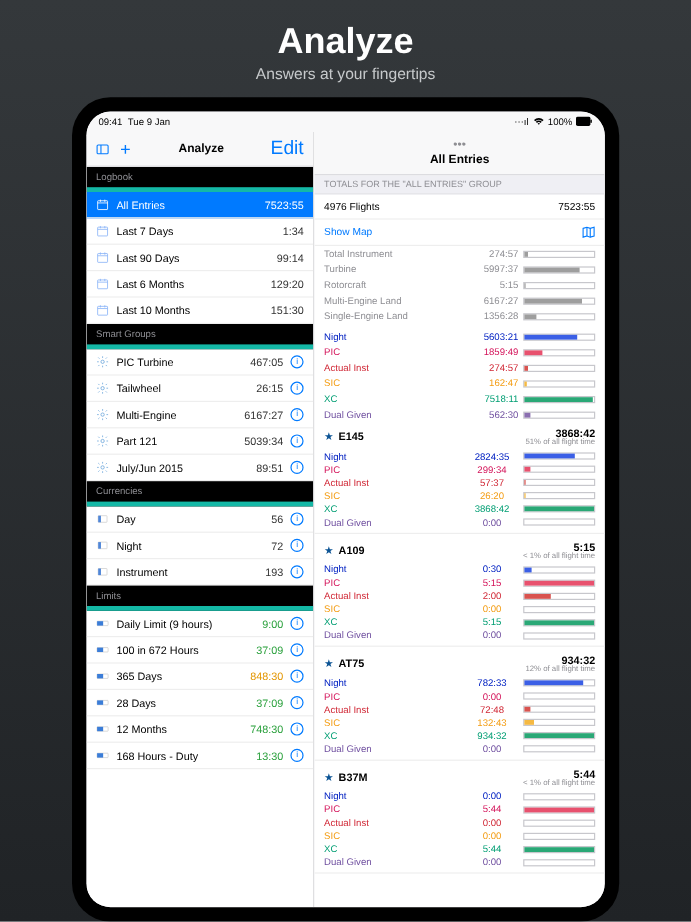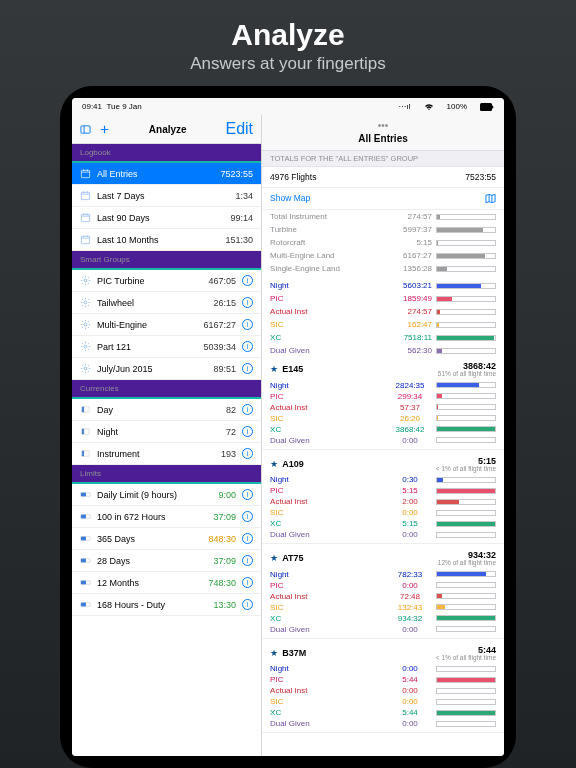--- a/index.html
+++ b/index.html
@@ -1,32 +1,32 @@
 <!DOCTYPE html>
 <html><head>
 <meta charset="utf-8">
 <style>
 *{margin:0;padding:0;box-sizing:border-box;font-family:-apple-system,Helvetica,Arial,sans-serif}
 body{width:576px;height:768px;background:linear-gradient(180deg,#34383b,#202326);display:flex;flex-direction:column;overflow:hidden}
 .promo{text-align:center;padding:18px 0 12px}
 .promo h1{color:#fff;font-size:30px;font-weight:600}
-.promo p{color:#c6c9cb;font-size:17px;margin-top:2px}
+.promo p{color:#c6c9cb;font-size:13px;margin-top:2px}
 .device{flex:1;margin:0 60px 0;background:#000;border-radius:32px;padding:12px;overflow:hidden}
-.screen{background:#f2f2f7;height:100%;border-radius:4px;overflow:hidden;display:flex;flex-direction:column}
+.screen{background:#f2f2f7;height:100%;border-radius:20px;overflow:hidden;display:flex;flex-direction:column}
 .statusbar{display:flex;justify-content:space-between;align-items:center;padding:4px 10px;font-size:8px;background:#f8f8f9}
-.status-right{display:flex;align-items:flex-end;gap:13px}
+.status-right{display:flex;align-items:flex-start;gap:3px}
 .statusbar svg{vertical-align:middle}
 .panes{flex:1;display:flex;overflow:hidden}
 .left{width:44%;border-right:1px solid #d7d7da;background:#fff;overflow-y:auto;font-size:9px}
 .right{flex:1;overflow-y:auto;font-size:8.5px;background:#fff}
 .toolbar{display:flex;align-items:center;justify-content:space-between;padding:5px 8px;border-bottom:1px solid #dcdce0;background:#f8f8f9;position:sticky;top:0;z-index:2}
 .toolbar .icons{display:flex;gap:8px}
 .toolbar .title{font-weight:600;font-size:10px}
 .toolbar .edit{color:#007aff;font-size:16px}
-.sect{background:#4c1d95;color:#8e8e93;font-size:8px;padding:4px 8px;border-bottom:2px solid #14b8a6}
+.sect{background:#000000;color:#8e8e93;font-size:8px;padding:4px 8px;border-bottom:4px solid #14b8a6}
 .row{display:flex;align-items:center;padding:5px 8px;border-bottom:1px solid #eee;gap:6px}
 .row .lbl{flex:1;white-space:nowrap;overflow:hidden;text-overflow:ellipsis}
 .row .val{color:#333;font-variant-numeric:tabular-nums}
 .row .info{color:#007aff;width:11px;height:11px;border:1px solid #007aff;border-radius:50%;display:flex;align-items:center;justify-content:center;font-size:7px;flex:none}
 .row.sel{background:#007aff;color:#fff}
 .row.sel .val{color:#fff}
 .icn{width:11px;height:11px;flex:none;display:flex;align-items:center;justify-content:center}
 .icn svg{width:11px;height:11px}
 .limit .val{font-weight:500}
 .r-toolbar{border-bottom:1px solid #dcdce0;background:#f8f8f9;text-align:center;padding:6px 0;position:sticky;top:0;z-index:2}
@@ -145,20 +145,32 @@
             </div>
             <div class="row">
               <span class="icn">
                 <svg viewBox="0 0 24 24" fill="none" stroke="#8ab4f8" stroke-width="1.5">
                   <rect x="3" y="5" width="18" height="16" rx="1"></rect>
                   <line x1="3" y1="9" x2="21" y2="9"></line>
                   <line x1="8" y1="3" x2="8" y2="7"></line>
                   <line x1="16" y1="3" x2="16" y2="7"></line>
                 </svg>
               </span>
+              <span class="lbl">Last 6 Months</span>
+              <span class="val">129:20</span>
+            </div>
+            <div class="row">
+              <span class="icn">
+                <svg viewBox="0 0 24 24" fill="none" stroke="#8ab4f8" stroke-width="1.5">
+                  <rect x="3" y="5" width="18" height="16" rx="1"></rect>
+                  <line x1="3" y1="9" x2="21" y2="9"></line>
+                  <line x1="8" y1="3" x2="8" y2="7"></line>
+                  <line x1="16" y1="3" x2="16" y2="7"></line>
+                </svg>
+              </span>
               <span class="lbl">Last 10 Months</span>
               <span class="val">151:30</span>
             </div>
           </div>
 
   <div class="sect">Smart Groups</div>
   <div id="smart-list">
             <div class="row">
               <span class="icn">
                 <svg viewBox="0 0 24 24" fill="none" stroke="#6fa8dc" stroke-width="1.5">
@@ -219,21 +231,21 @@
   <div class="sect">Currencies</div>
   <div id="curr-list">
             <div class="row">
               <span class="icn">
                 <svg viewBox="0 0 24 24">
                   <rect x="4" y="6" width="16" height="12" rx="1" fill="#fff" stroke="#bbb"></rect>
                   <rect x="4" y="6" width="5" height="12" fill="#4f86d8"></rect>
                 </svg>
               </span>
               <span class="lbl">Day</span>
-              <span class="val">82</span>
+              <span class="val">56</span>
               <span class="info">i</span>
             </div>
             <div class="row">
               <span class="icn">
                 <svg viewBox="0 0 24 24">
                   <rect x="4" y="6" width="16" height="12" rx="1" fill="#fff" stroke="#bbb"></rect>
                   <rect x="4" y="6" width="5" height="12" fill="#4f86d8"></rect>
                 </svg>
               </span>
               <span class="lbl">Night</span>

